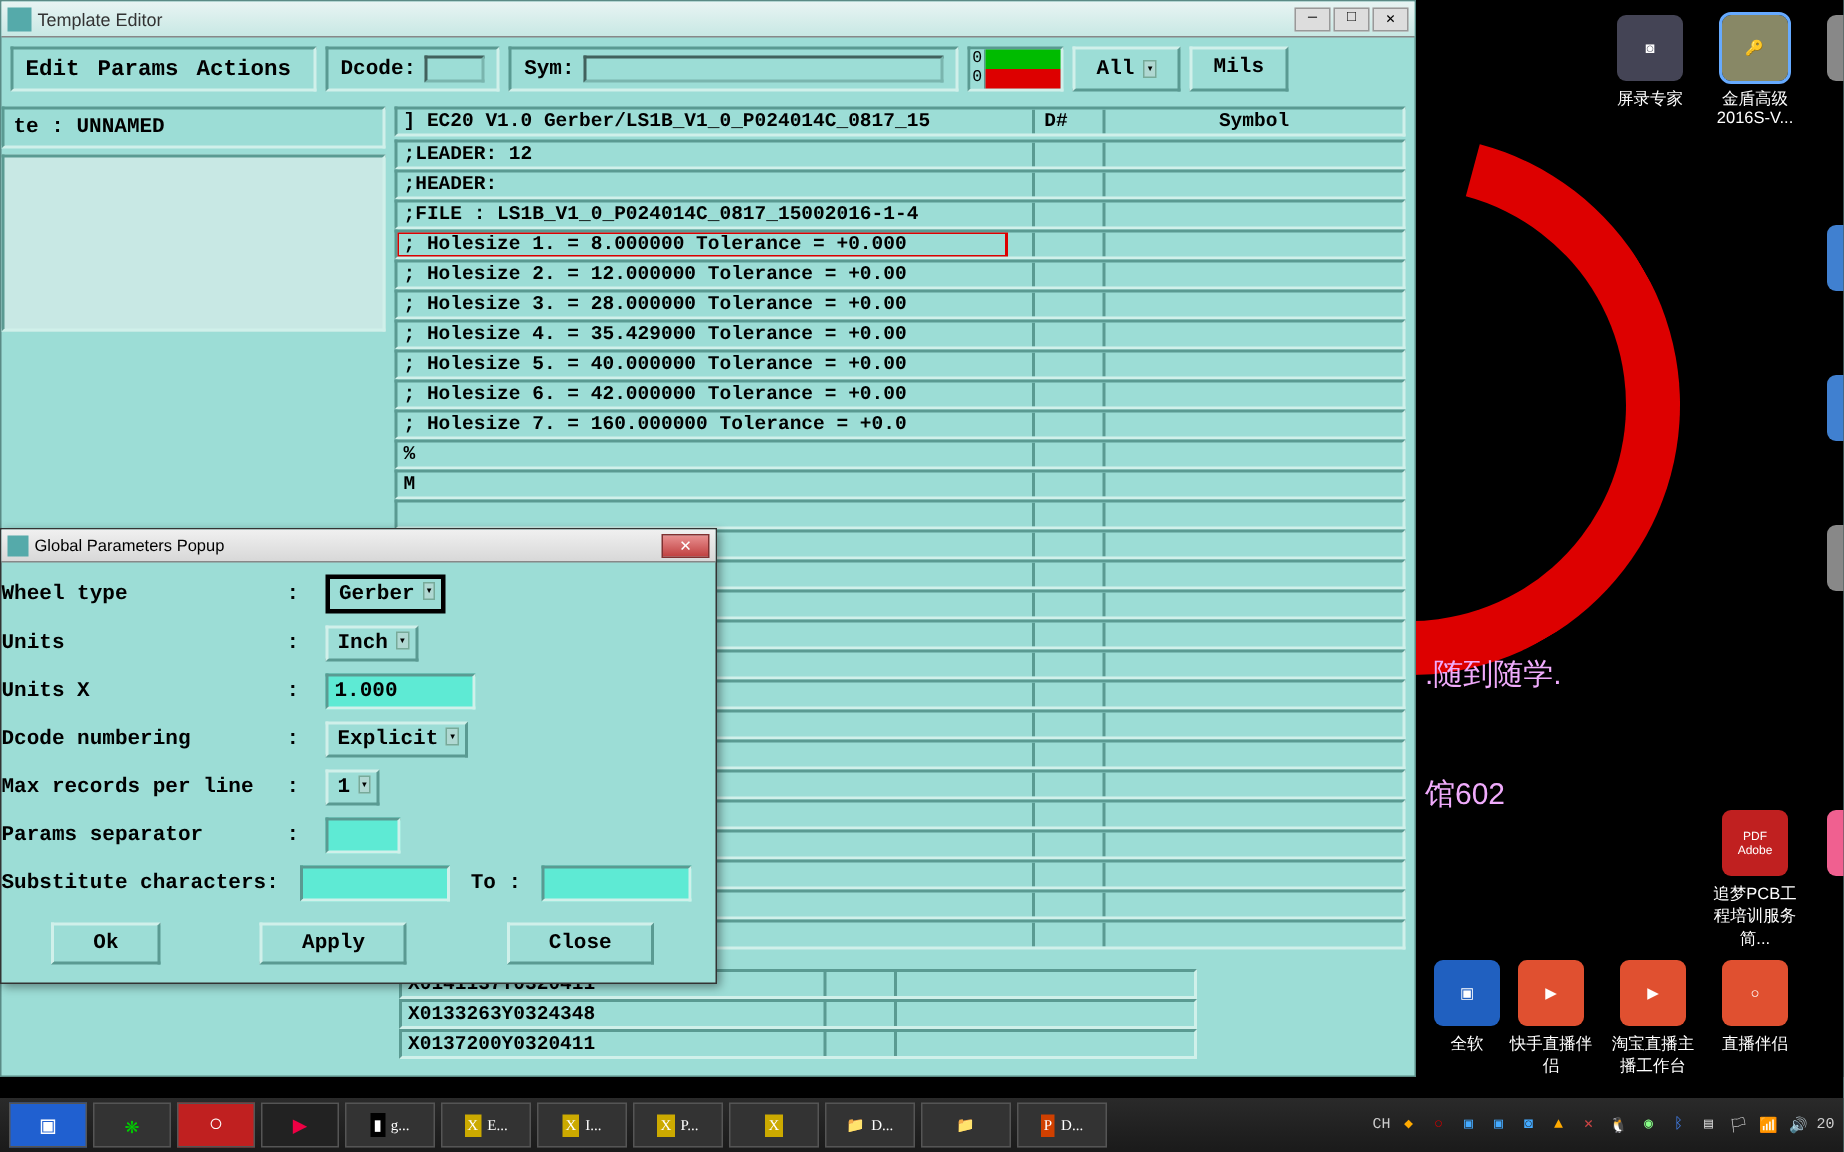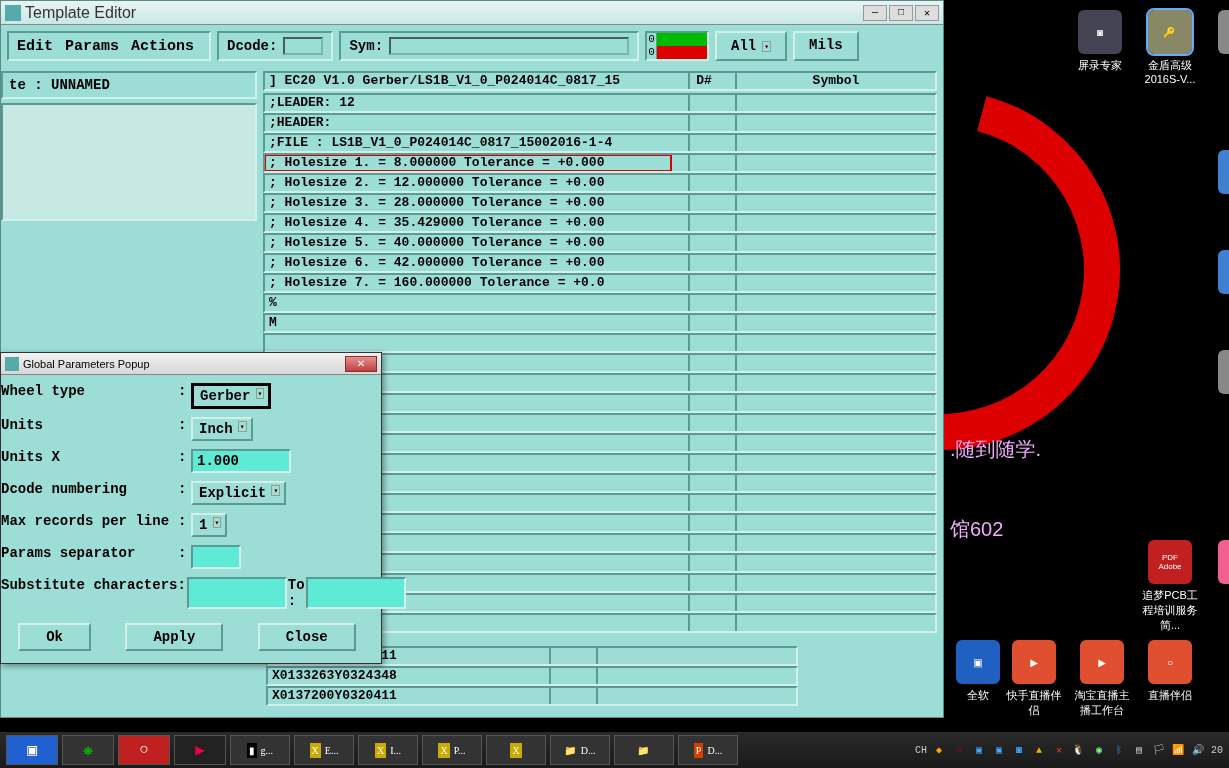--- a/index.html
+++ b/index.html
@@ -20,21 +20,21 @@
   border: 1px solid #5a8a85;
 }
 .titlebar {
   height: 24px;
   background: linear-gradient(#e8f4f3, #c8e8e4);
   display: flex;
   align-items: center;
   padding: 0 4px;
   border-bottom: 1px solid #888;
 }
-.titlebar-text { flex: 1; font-family: Tahoma, sans-serif; font-size: 16px; color: #333; }
+.titlebar-text { flex: 1; font-family: Tahoma, sans-serif; font-size: 12px; color: #333; }
 .titlebar-btns { display: flex; gap: 2px; }
 .titlebar-btn {
   width: 24px; height: 16px;
   border: 1px solid #999;
   background: #ddd;
   font-size: 10px;
   display: flex; align-items: center; justify-content: center;
   cursor: pointer;
 }
 .menubar-section {
@@ -136,21 +136,21 @@
 .data-row.header-row {
   background: #9cddd6;
 }
 .data-main { flex: 1; padding: 0 4px; overflow: hidden; }
 .data-dh { width: 30px; border-left: 2px solid #5a9a92; padding: 0 4px; text-align: center; }
 .data-sym { width: 200px; border-left: 2px solid #5a9a92; padding: 0 4px; text-align: center; }
 .data-row.selected .data-main { outline: 2px solid #d00; outline-offset: -1px; }
 .popup {
   position: absolute;
   left: 0; top: 352px;
-  width: 382px;
+  width: 478px;
   background: #9cddd6;
   border: 1px solid #333;
   box-shadow: 2px 2px 6px rgba(0,0,0,0.4);
 }
 .popup-titlebar {
   height: 22px;
   background: linear-gradient(#f0f0f0, #d8d8d8);
   display: flex;
   align-items: center;
   padding: 0 4px;
@@ -168,21 +168,22 @@
   cursor: pointer;
 }
 .popup-body {
   padding: 8px 8px 12px 0;
   display: flex;
   flex-direction: column;
   gap: 8px;
 }
 .param-row {
   display: flex;
-  gap: 1px;
+  align-items: center;
+  gap: 14px;
   font-size: 14px;
   font-weight: bold;
 }
 .param-label { width: 176px; white-space: pre; }
 .param-colon { width: 12px; }
 .param-dropdown {
   border: 2px solid;
   border-color: #d0f0ea #5a9a92 #5a9a92 #d0f0ea;
   background: #9cddd6;
   padding: 2px 18px 2px 6px;

